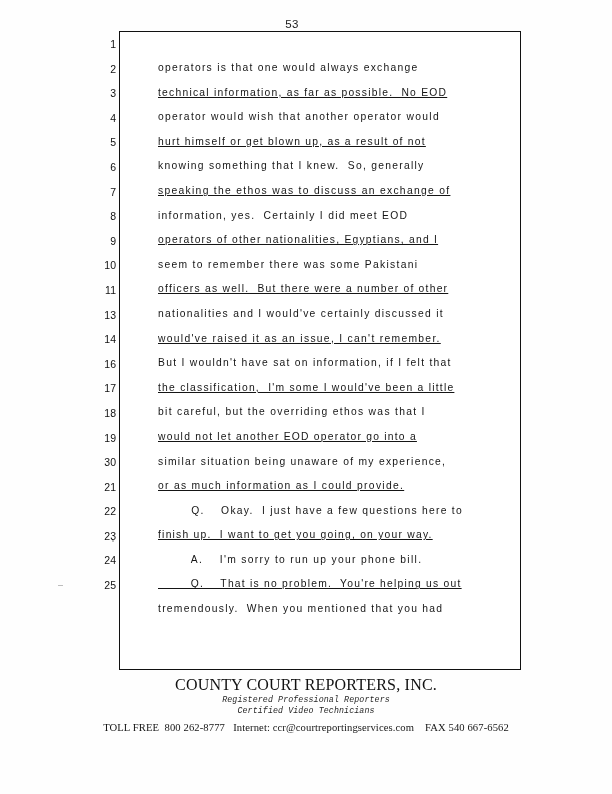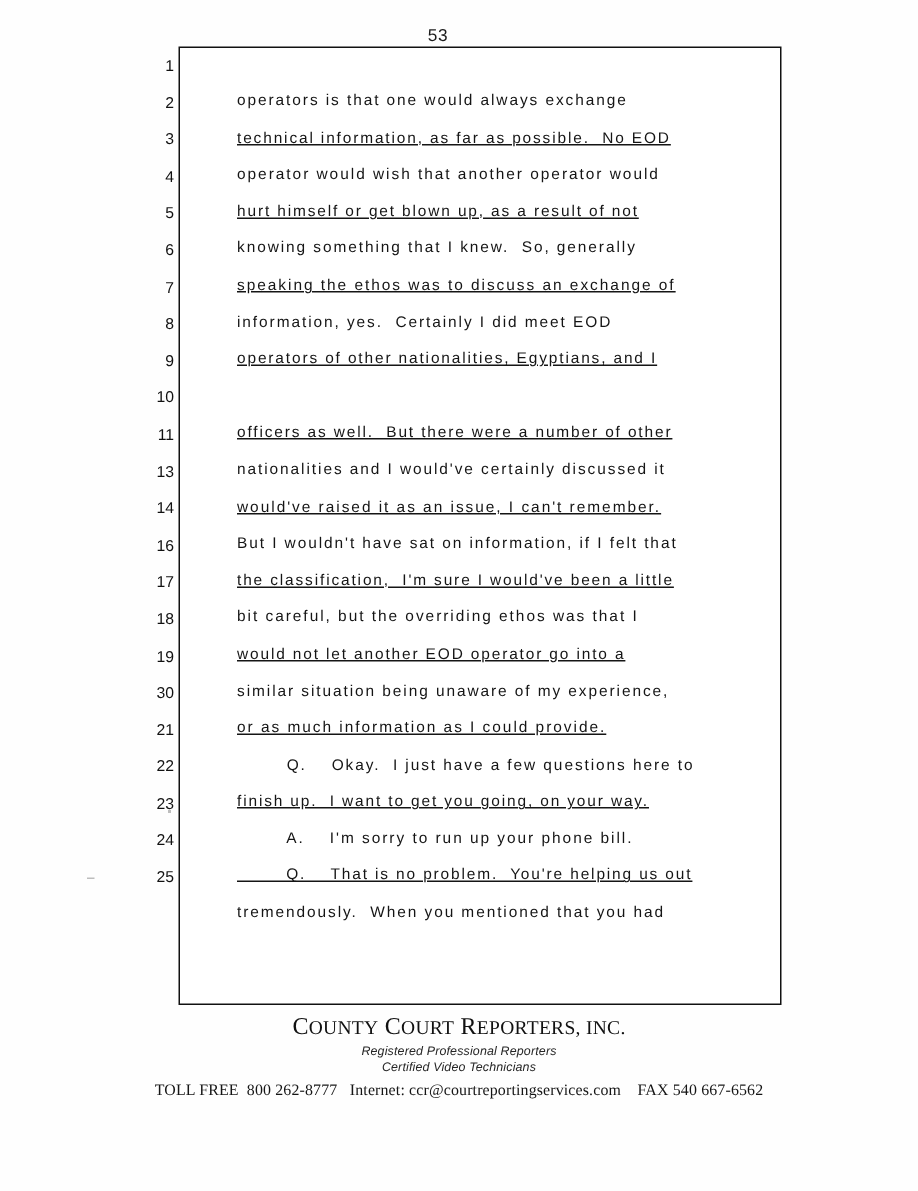--- a/index.html
+++ b/index.html
@@ -108,24 +108,24 @@
 
   #firm-name {
     font-family: "Liberation Serif", serif;
     font-size: 16px;
     color: #111;
     letter-spacing: 0.2px;
     margin-bottom: 1px;
     white-space: pre;
   }
   #firm-name .cap { font-size: 16px; }
-  #firm-name .sc  { font-size: 13px; }
+  #firm-name .sc  { font-size: 16px; }
 
   .firm-sub {
-    font-family: Liberation Sans, sans-serif;
+    font-family: Liberation Mono, monospace;
     font-style: italic;
     font-size: 8.3px;
     color: #262626;
     line-height: 10.5px;
     letter-spacing: 0.1px;
   }
 
   #contact-line {
     margin-top: 6px;
     font-family: "Liberation Serif", serif;
@@ -183,40 +183,41 @@
       <div class="tline">
         <span class="lineno">7</span>
         <span class="ltext">information, yes.  Certainly I did meet EOD</span>
       </div>
       <div class="tline">
         <span class="lineno">8</span>
         <span class="ltext">operators of other nationalities, Egyptians, and I</span>
       </div>
       <div class="tline">
         <span class="lineno">9</span>
+        <span class="ltext">seem to remember there was some Pakistani</span>
       </div>
       <div class="tline">
         <span class="lineno">10</span>
         <span class="ltext">officers as well.  But there were a number of other</span>
       </div>
       <div class="tline">
         <span class="lineno">11</span>
         <span class="ltext">nationalities and I would've certainly discussed it</span>
       </div>
       <div class="tline">
         <span class="lineno">13</span>
         <span class="ltext">would've raised it as an issue, I can't remember.</span>
       </div>
       <div class="tline">
         <span class="lineno">14</span>
         <span class="ltext">But I wouldn't have sat on information, if I felt that</span>
       </div>
       <div class="tline">
         <span class="lineno">16</span>
-        <span class="ltext">the classification,  I'm sure I would've been a little</span>
+        <span class="ltext">the classification,  I'm some I would've been a little</span>
       </div>
       <div class="tline">
         <span class="lineno">17</span>
         <span class="ltext">bit careful, but the overriding ethos was that I</span>
       </div>
       <div class="tline">
         <span class="lineno">18</span>
         <span class="ltext">would not let another EOD operator go into a</span>
       </div>
       <div class="tline">

